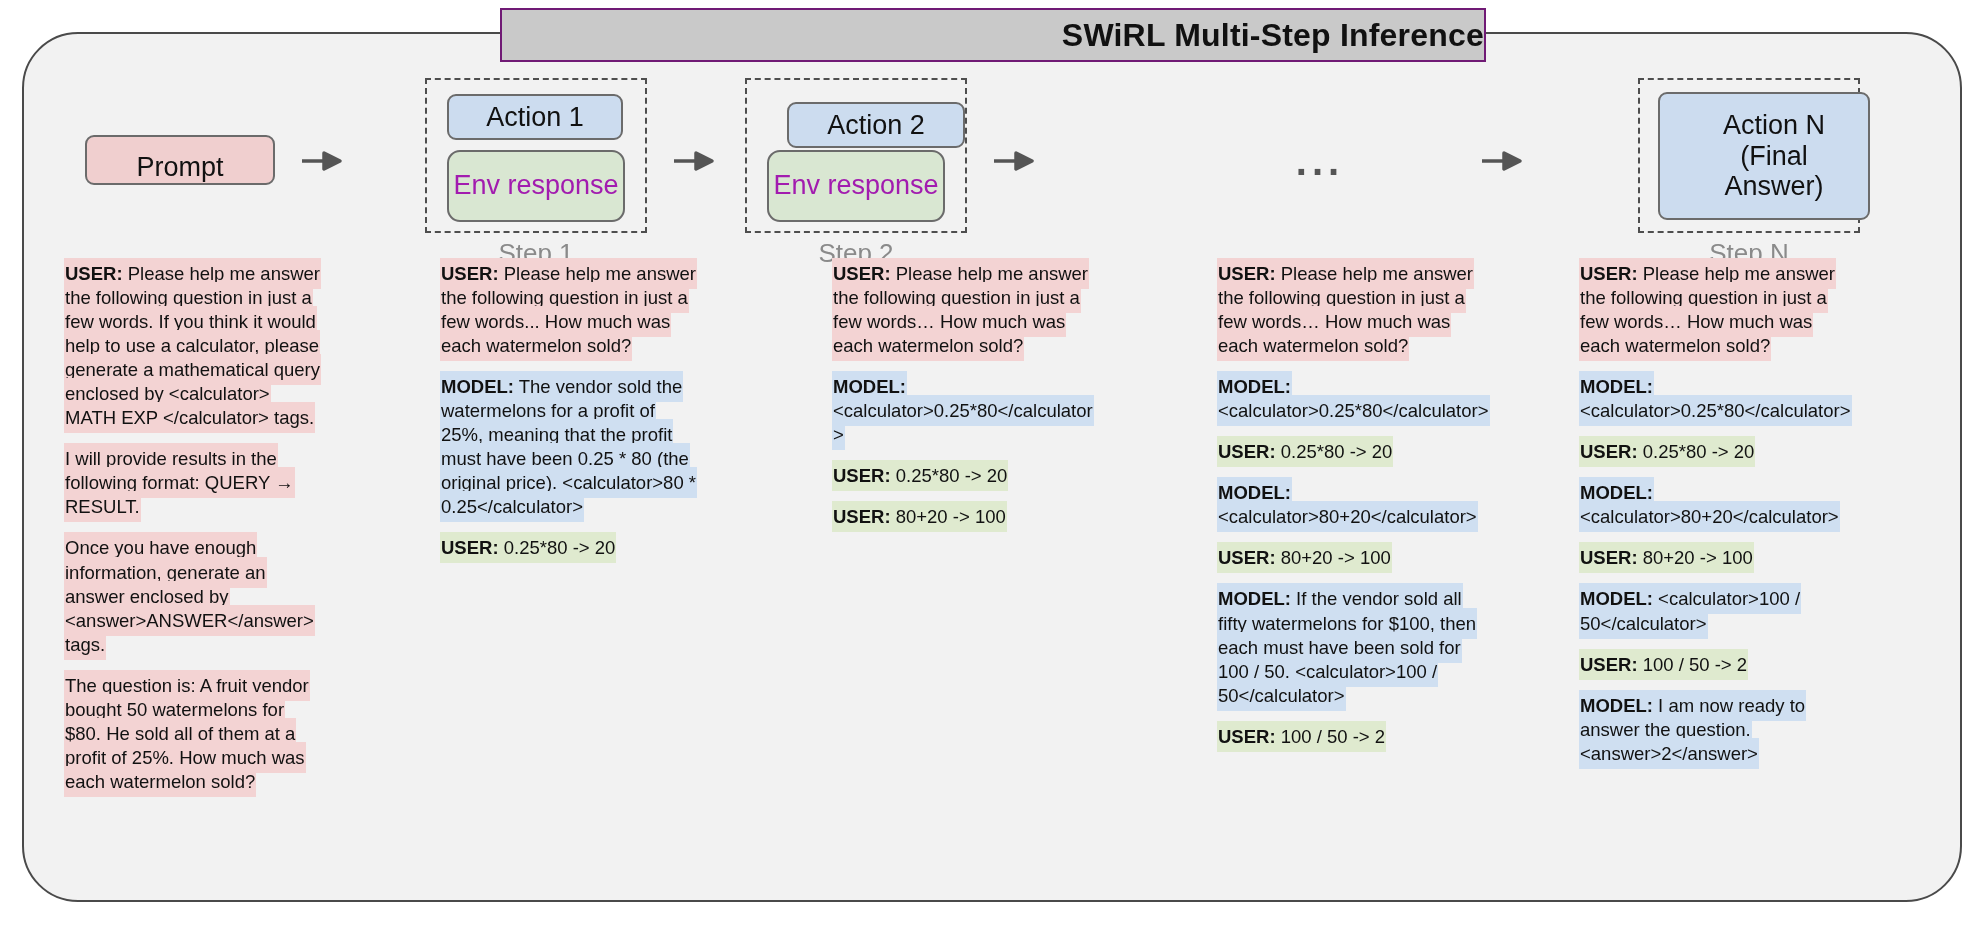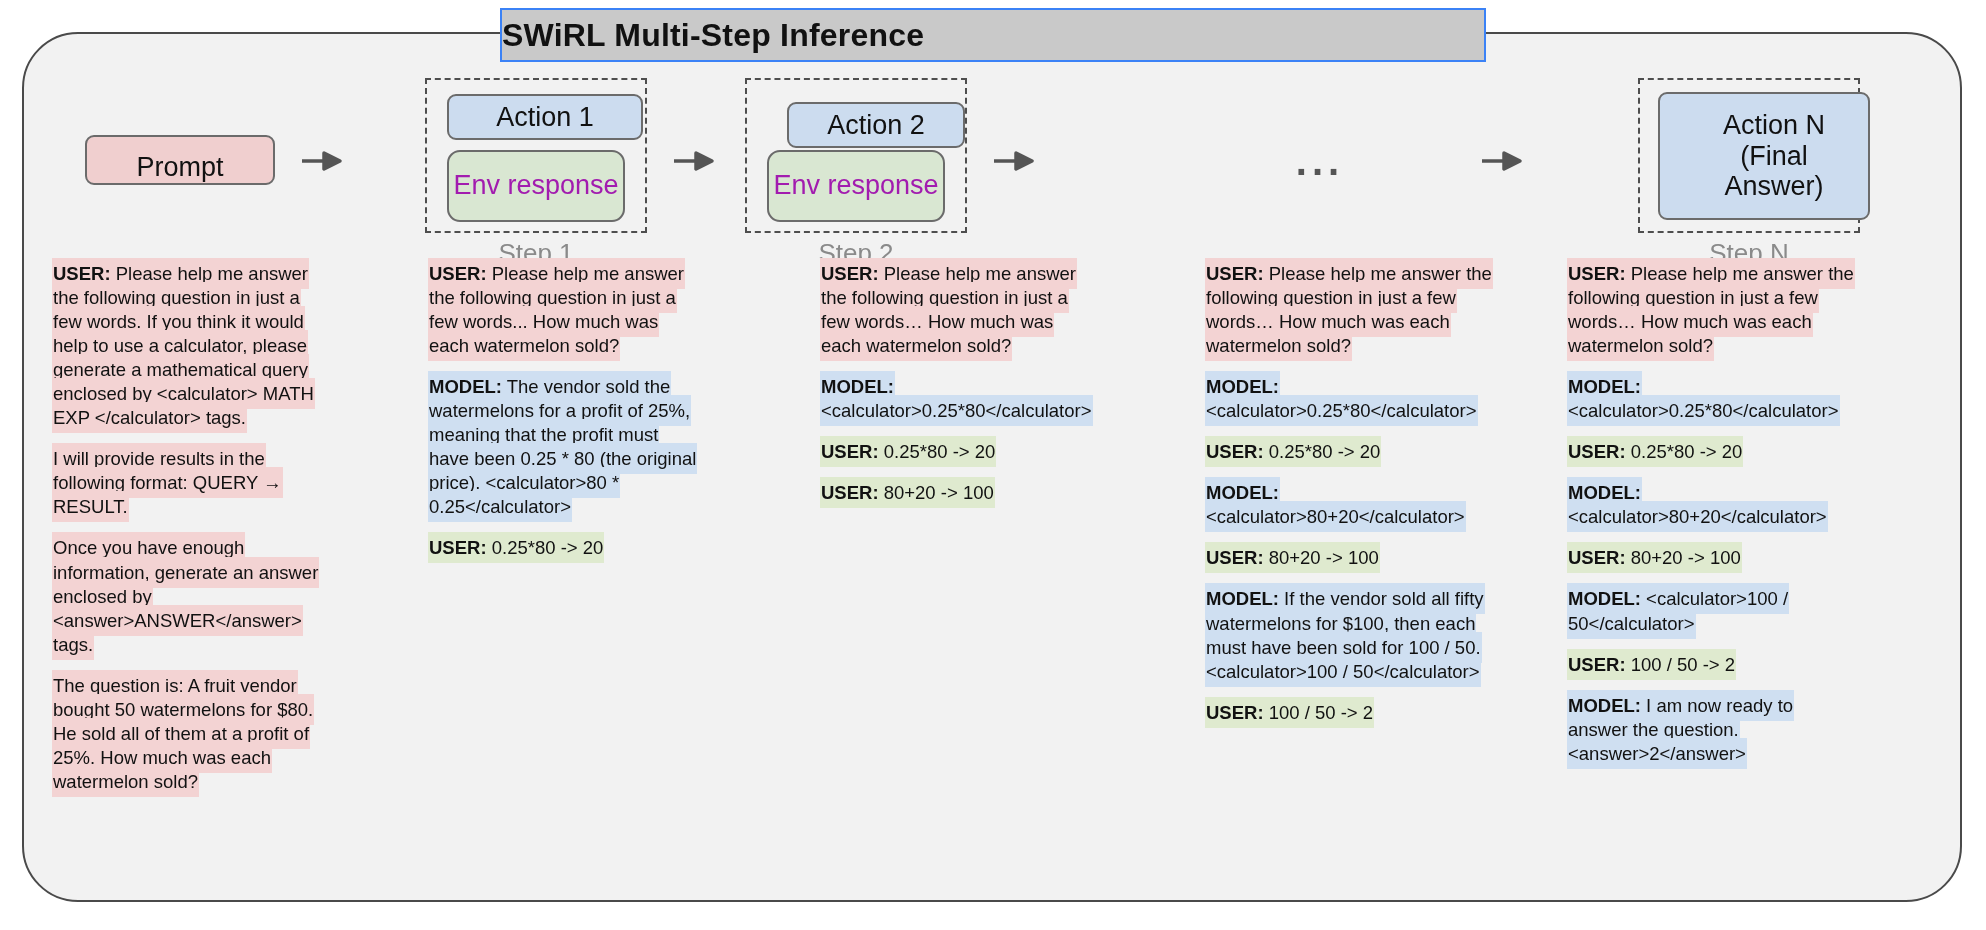--- a/index.html
+++ b/index.html
@@ -32,25 +32,25 @@
   }
 
   
   .title-banner {
     position: absolute;
     left: 500px;
     top: 8px;
     width: 986px;
     height: 54px;
     background: #c9c9c9;
-    border: 2px solid #3b82f6;
+    border: 2px solid #701a75;
     box-sizing: border-box;
     display: flex;
     align-items: center;
-    justify-content: flex-start;
+    justify-content: flex-end;
     z-index: 5;
   }
   .title-banner span {
     font-size: 32px;
     font-weight: bold;
     color: #111111;
     letter-spacing: 0.2px;
   }
 
   
@@ -157,20 +157,21 @@
   .msg {
     margin-bottom: 17px;
     font-size: 18.5px;
     line-height: 1.30;
     color: #111111;
     word-wrap: break-word;
   }
   .msg .hl {
     padding: 5px 1px;
     box-decoration-break: clone;
+    margin-left: 12px;
     -webkit-box-decoration-break: clone;
   }
   .msg.user .hl   { background: #f3d3d3; }
   .msg.model .hl  { background: #cfdff1; }
   .msg.env .hl    { background: #dfeacf; }
   .role {
     font-weight: bold;
   }
 </style>
 </head>
@@ -191,21 +192,21 @@
     </div>
 
     <div class="arrow" style="left:300px;">
       <svg width="46" height="26" viewBox="0 0 46 26">
         <path d="M2 13 H27 M24 5 L40 13 L24 21 Z" stroke="#555" stroke-width="3.5" fill="#555" stroke-linejoin="round"></path>
       </svg>
     </div>
 
     <div class="step-group">
       <div class="dashed-box" style="left:425px; top:0px; width:222px; height:155px;"></div>
-      <div class="action-box" style="left:447px; top:16px; width:196px; height:46px;">
+      <div class="action-box" style="left:447px; top:16px; width:176px; height:46px;">
         <span>Action 1</span>
       </div>
       <div class="env-box" style="left:447px; top:72px; width:178px; height:72px;">
         <span>Env response</span>
       </div>
       <div class="step-label" style="left:425px; top:160px; width:222px;">Step 1</div>
     </div>
 
     <div class="arrow" style="left:672px;">
       <svg width="46" height="26" viewBox="0 0 46 26">

